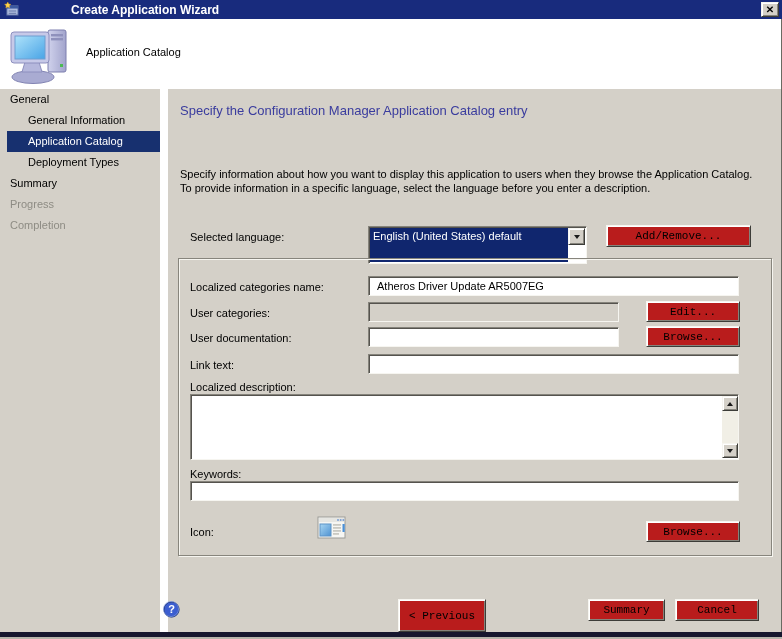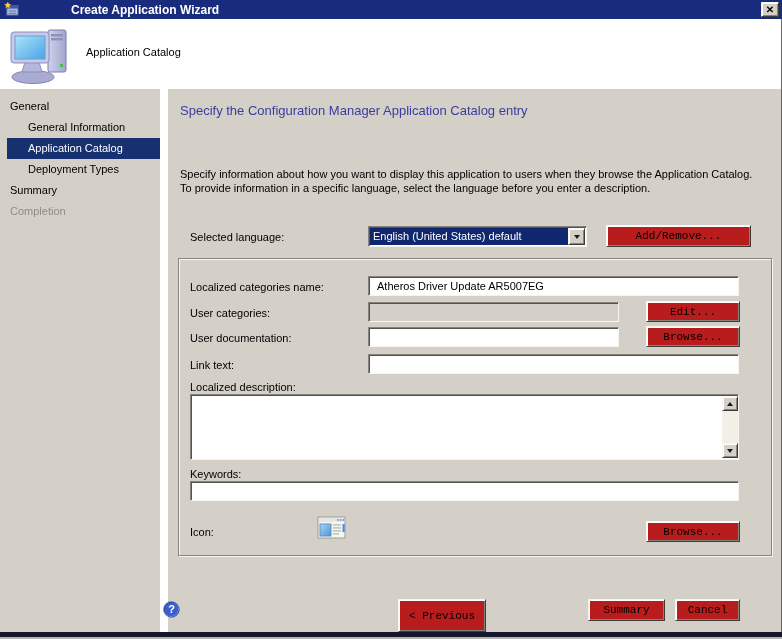--- a/index.html
+++ b/index.html
@@ -22,21 +22,21 @@
     border:1px solid; border-color:#f6f5f0 #3c3c38 #3c3c38 #f6f5f0;
     box-shadow: inset 1px 1px 0 #ffffff, inset -1px -1px 0 #85837b;
     display:flex; align-items:center; justify-content:center; cursor:pointer;
   }
   .close-x { font-size:10px; font-weight:bold; line-height:1; color:#000; transform:translateY(-0.5px); }
   
   .header { position:absolute; left:0; top:19px; right:0; height:70px; background:#ffffff; }
   .header-icon { position:absolute; left:8px; top:8px; }
   .header-title { position:absolute; left:86px; top:27px; font-size:11px; color:#000; }
   
-  .sidebar { position:absolute; left:0; top:89px; width:160px; bottom:7px; background:#d4d0c8; padding-top:7px; }
+  .sidebar { position:absolute; left:0; top:89px; width:160px; bottom:7px; background:#d4d0c8; padding-top:0; }
   .content-bg { position:absolute; left:168px; top:89px; right:1px; bottom:7px; background:#d4d0c8; }
   .right-edge { position:absolute; right:0; top:19px; bottom:0; width:1px; background:#6a6a62; }
   .bottom-edge { position:absolute; left:0; right:0; bottom:0; height:7px; background:#16162e; border-bottom:2px solid #b7b4ab; }
   
   .side-item { height:21px; line-height:21px; white-space:nowrap; cursor:default; }
   .side-item.lvl0 { padding-left:10px; }
   .side-item.lvl1 { padding-left:28px; }
   .side-item.selected { background:#17306f; color:#fff; margin-left:7px; padding-left:21px; }
   .side-item.disabled { color:#8e8c84; }
   
@@ -137,33 +137,34 @@
     </svg>
     <div class="header-title">Application Catalog</div>
   </div>
 
   <div class="sidebar">
     <div class="side-item lvl0">General</div>
     <div class="side-item lvl1">General Information</div>
     <div class="side-item lvl1 selected">Application Catalog</div>
     <div class="side-item lvl1">Deployment Types</div>
     <div class="side-item lvl0">Summary</div>
+    <div class="side-item lvl0 disabled">Progress</div>
     <div class="side-item lvl0 disabled">Completion</div>
   </div>
 
   <div class="content-bg"></div>
 
   <div class="abs intro" style="left:180px; top:167px;">
     <div>Specify information about how you want to display this application to users when they browse the Application Catalog.</div>
     <div>To provide information in a specific language, select the language before you enter a description.</div>
   </div>
   <div class="abs heading" style="left:180px; top:103px;">Specify the Configuration Manager Application Catalog entry</div>
 
   <div class="abs field-label" style="left:190px; top:231px;">Selected language:</div>
-  <div class="sunken combo" style="left:368px; top:226px; width:219px; height:21px;">
+  <div class="sunken combo" style="left:368px; top:226px; width:219px; height:38px;">
     <div class="combo-value">English (United States) default</div>
     <div class="combo-btn">
       <span class="tri-down"></span>
     </div>
   </div>
   <div class="btn" style="left:606px; top:225px; width:145px; height:22px;">Add/Remove...</div>
 
   <div class="groupbox" style="left:178px; top:258px; width:594px; height:298px;"></div>
 
   <div class="abs field-label" style="left:190px; top:281px;">Localized categories name:</div>
@@ -219,17 +220,17 @@
   <div class="btn" style="left:646px; top:521px; width:94px; height:21px;">Browse...</div>
 
   <svg class="abs help-icon" style="left:163px; top:601px;" width="17" height="17" viewBox="0 0 17 17">
     <circle cx="8.5" cy="8.5" r="7.6" fill="#3c5ed0" stroke="#16307e"></circle>
     <circle cx="8.5" cy="8.5" r="7.6" fill="none" stroke="#8ea6e8" stroke-width="1" stroke-opacity="0.6" transform="translate(-0.5,-0.5)"></circle>
     <text x="8.5" y="12.4" text-anchor="middle" font-family="Liberation Sans, sans-serif" font-size="11" font-weight="bold" fill="#ffffff">?</text>
   </svg>
   <div class="btn" style="left:398px; top:599px; width:88px; height:33px;">&lt; Previous</div>
   <div class="btn default" style="left:495px; top:598px; width:83px; height:24px;margin-top:48px;">Next &gt;</div>
   <div class="btn" style="left:588px; top:599px; width:77px; height:22px;">Summary</div>
-  <div class="btn" style="left:675px; top:599px; width:65px; height:22px;">Cancel</div>
+  <div class="btn" style="left:675px; top:599px; width:84px; height:22px;">Cancel</div>
 
   <div class="right-edge"></div>
   <div class="bottom-edge"></div>
 </div>
 
 </body></html>

